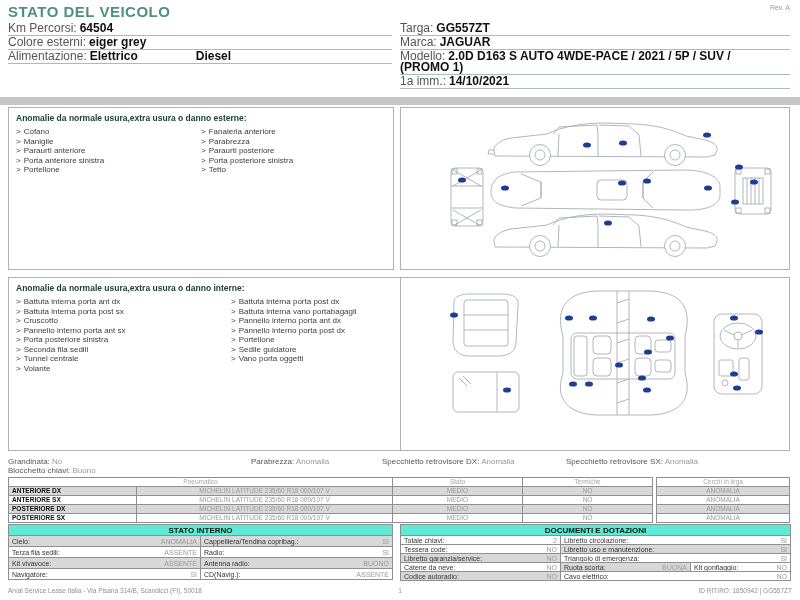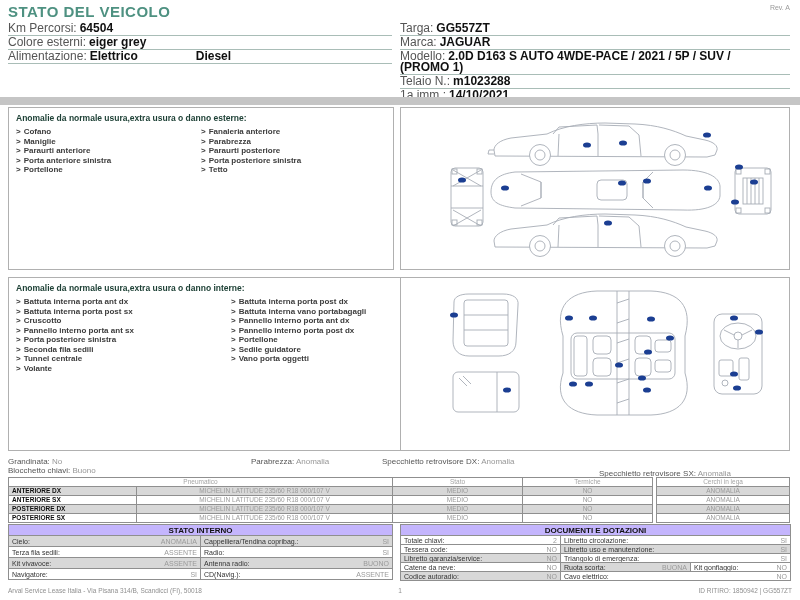--- a/index.html
+++ b/index.html
@@ -23,21 +23,21 @@
   .sep { position:absolute; left:0; top:97px; width:800px; height:8px; background:#c5c5c5; }
 
   .panel { position:absolute; border:1px solid #b0b0b0; background:#fff; }
   .p-ext { left:8px;   top:107px; width:386px; height:163px; }
   .d-ext { left:400px; top:107px; width:390px; height:163px; }
   .p-int { left:8px;   top:277px; width:446px; height:174px; }
   .d-int { left:400px; top:277px; width:390px; height:174px; }
   .anom-title { font-size:8.5px; font-weight:bold; color:#1e4136; padding:5px 7px 4px; }
   .anom-cols { display:flex; padding:0 7px; }
   .anom-col { width:50%; font-size:8px; color:#3c3c3c; line-height:9.5px; }
-  .ai { display:block;font-weight:bold; }
+  .ai { display:block; }
   .ai .txt { }
   .anom-col.c2 .ai { max-width:180px; }
   .anom-col.c2 .ai .txt { display:inline; }
   .wrapnarrow { display:inline-block; max-width:138px; vertical-align:top; }
   .pfx { margin-right:3px; }
 
   .diagram-svg { width:100%; height:100%; display:block; }
   .ln { stroke:#a7adb5; fill:none; stroke-width:0.9; }
   .lnf { stroke:#a7adb5; fill:#ffffff; stroke-width:0.9; }
   .dot { fill:#1b3e92; stroke:none; }
@@ -54,21 +54,21 @@
     border:1px solid #8f8f8f; height:9px; line-height:8px; padding:0 3px; font-weight:normal; overflow:hidden; white-space:nowrap;
   }
   .tyres th,.cerchi th { color:#a5a5a5; text-align:center; }
   td.pos { font-weight:bold; color:#101010; text-align:left; }
   td.val { color:#9a9a9a; text-align:center; }
   .shade { background:#d8d8d8; }
 
   .btab { position:absolute; top:524px; font-size:7px; }
   .btab-l { left:8px; width:384px; }
   .btab-r { left:400px; width:390px; }
-  .btab th { background:#c4b5fd; border:1px solid #8f8f8f; font-size:8px; font-weight:bold; color:#111; height:11px; text-align:center; padding:0; }
+  .btab th { background:#5eead4; border:1px solid #8f8f8f; font-size:8px; font-weight:bold; color:#111; height:11px; text-align:center; padding:0; }
   .btab td { border:1px solid #8f8f8f; height:11px; padding:0 3px; vertical-align:middle; overflow:hidden; }
   .btab-r td { height:9px; }
   .cellflex { display:flex; align-items:center; width:100%; }
   .cl { color:#333; white-space:nowrap; }
   .cv { margin-left:auto; color:#9a9a9a; padding-left:4px; white-space:nowrap; }
   td.splitcell { padding:0; }
   .subcell { display:flex; flex:1; padding:0 3px; align-items:center; height:100%; }
   .subcell.kit { border-left:1px solid #8f8f8f; flex:0 0 100px; }
 
   .footer { position:absolute; left:8px; right:8px; top:587px; height:10px; font-size:6.5px; color:#8f8f8f; }
@@ -97,23 +97,20 @@
 <div class="hdr-col hdr-right">
   <div class="frow">
     <span class="flabel">Targa:</span><span class="fvalue">GG557ZT</span>
   </div>
   <div class="frow">
     <span class="flabel">Marca:</span><span class="fvalue">JAGUAR</span>
   </div>
   <div class="frow">
     <span class="flabel">Modello:</span><span class="fvalue">2.0D D163 S AUTO 4WDE-PACE / 2021 / 5P / SUV /</span>
     <span class="vline2">(PROMO 1)</span>
-  </div>
-  <div class="frow">
-    <span class="flabel">Telaio N.:</span><span class="fvalue">m1023288</span>
   </div>
   <div class="frow">
     <span class="flabel">1a imm.:</span><span class="fvalue">14/10/2021</span>
   </div>
 </div>
 
 <div class="sep"></div>
 
 <div class="panel p-ext">
   <div class="anom-title">Anomalie da normale usura,extra usura o danno esterne:</div>
@@ -261,21 +258,21 @@
       <ellipse class="dot" cx="336" cy="110" rx="4" ry="2.6"></ellipse>
     </g>
   </svg>
 </div>
 
 <div class="cond">
   <span class="cpos" style="left:0;top:0;"><span class="clabel">Grandinata:</span> <span class="cvalue">No</span></span>
   <span class="cpos" style="left:0;top:9px;"><span class="clabel">Blocchetto chiavi:</span> <span class="cvalue">Buono</span></span>
   <span class="cpos" style="left:243px;top:0;"><span class="clabel">Parabrezza:</span> <span class="cvalue">Anomalia</span></span>
   <span class="cpos" style="left:352px;top:0;padding-left:22px;"><span class="clabel">Specchietto retrovisore DX:</span> <span class="cvalue">Anomalia</span></span>
-  <span class="cpos" style="left:558px;top:12px;margin-left:33px;"><span class="clabel">Specchietto retrovisore SX:</span> <span class="cvalue">Anomalia</span></span>
+  <span class="cpos" style="left:558px;top:0;"><span class="clabel">Specchietto retrovisore SX:</span> <span class="cvalue">Anomalia</span></span>
 </div>
 
 <table class="tyres">
   <colgroup>
       <col style="width:128px">
       <col style="width:256px">
       <col style="width:130px">
       <col style="width:130px">
     </colgroup>
   <tbody>

